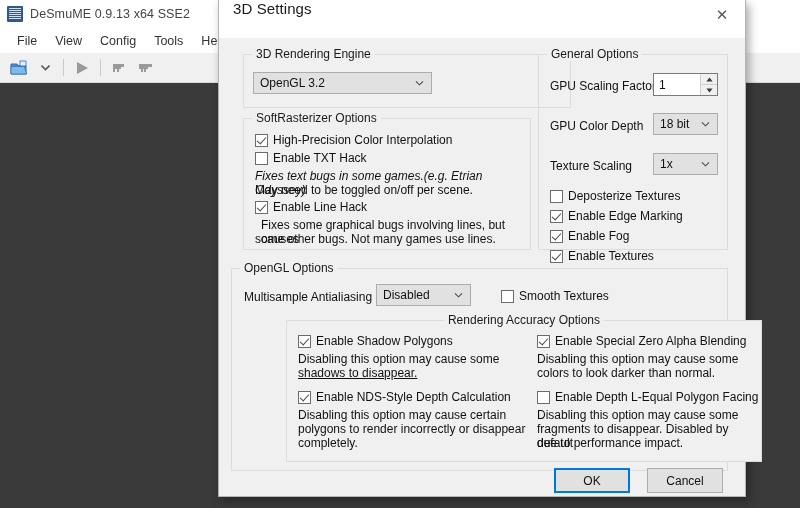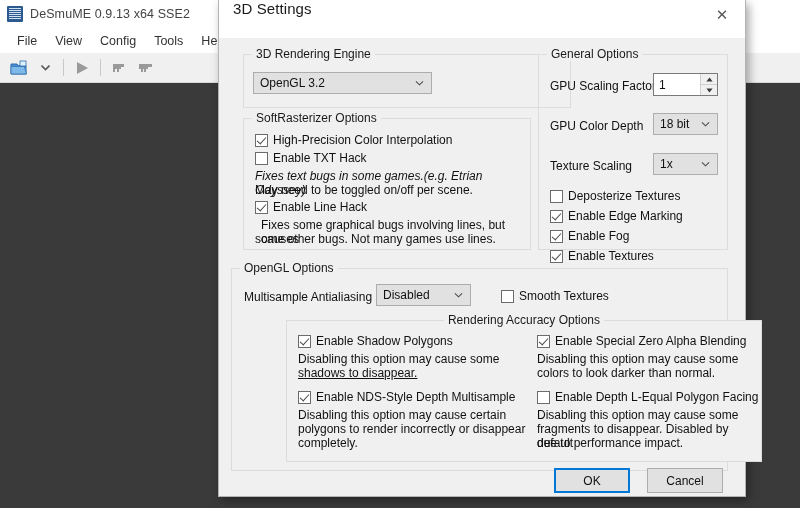--- a/index.html
+++ b/index.html
@@ -345,21 +345,21 @@
 
         <div class="cbrow" style="left:11px; top:13px;">
           <span class="cbox checked"></span>
           <span class="cblabel">Enable Shadow Polygons</span>
         </div>
         <div class="abs desc" style="left:11px; top:31px;">Disabling this option may cause some</div>
         <div class="abs desc" style="left:11px; top:45px;text-decoration:underline;">shadows to disappear.</div>
 
         <div class="cbrow" style="left:11px; top:69px;">
           <span class="cbox checked"></span>
-          <span class="cblabel">Enable NDS-Style Depth Multisample</span>
+          <span class="cblabel">Enable NDS-Style Depth Calculation</span>
         </div>
         <div class="abs desc" style="left:11px; top:87px;">Disabling this option may cause certain</div>
         <div class="abs desc" style="left:11px; top:101px;">polygons to render incorrectly or disappear</div>
         <div class="abs desc" style="left:11px; top:115px;">completely.</div>
 
         <div class="cbrow" style="left:250px; top:13px;">
           <span class="cbox checked"></span>
           <span class="cblabel">Enable Special Zero Alpha Blending</span>
         </div>
         <div class="abs desc" style="left:250px; top:31px;">Disabling this option may cause some</div>

